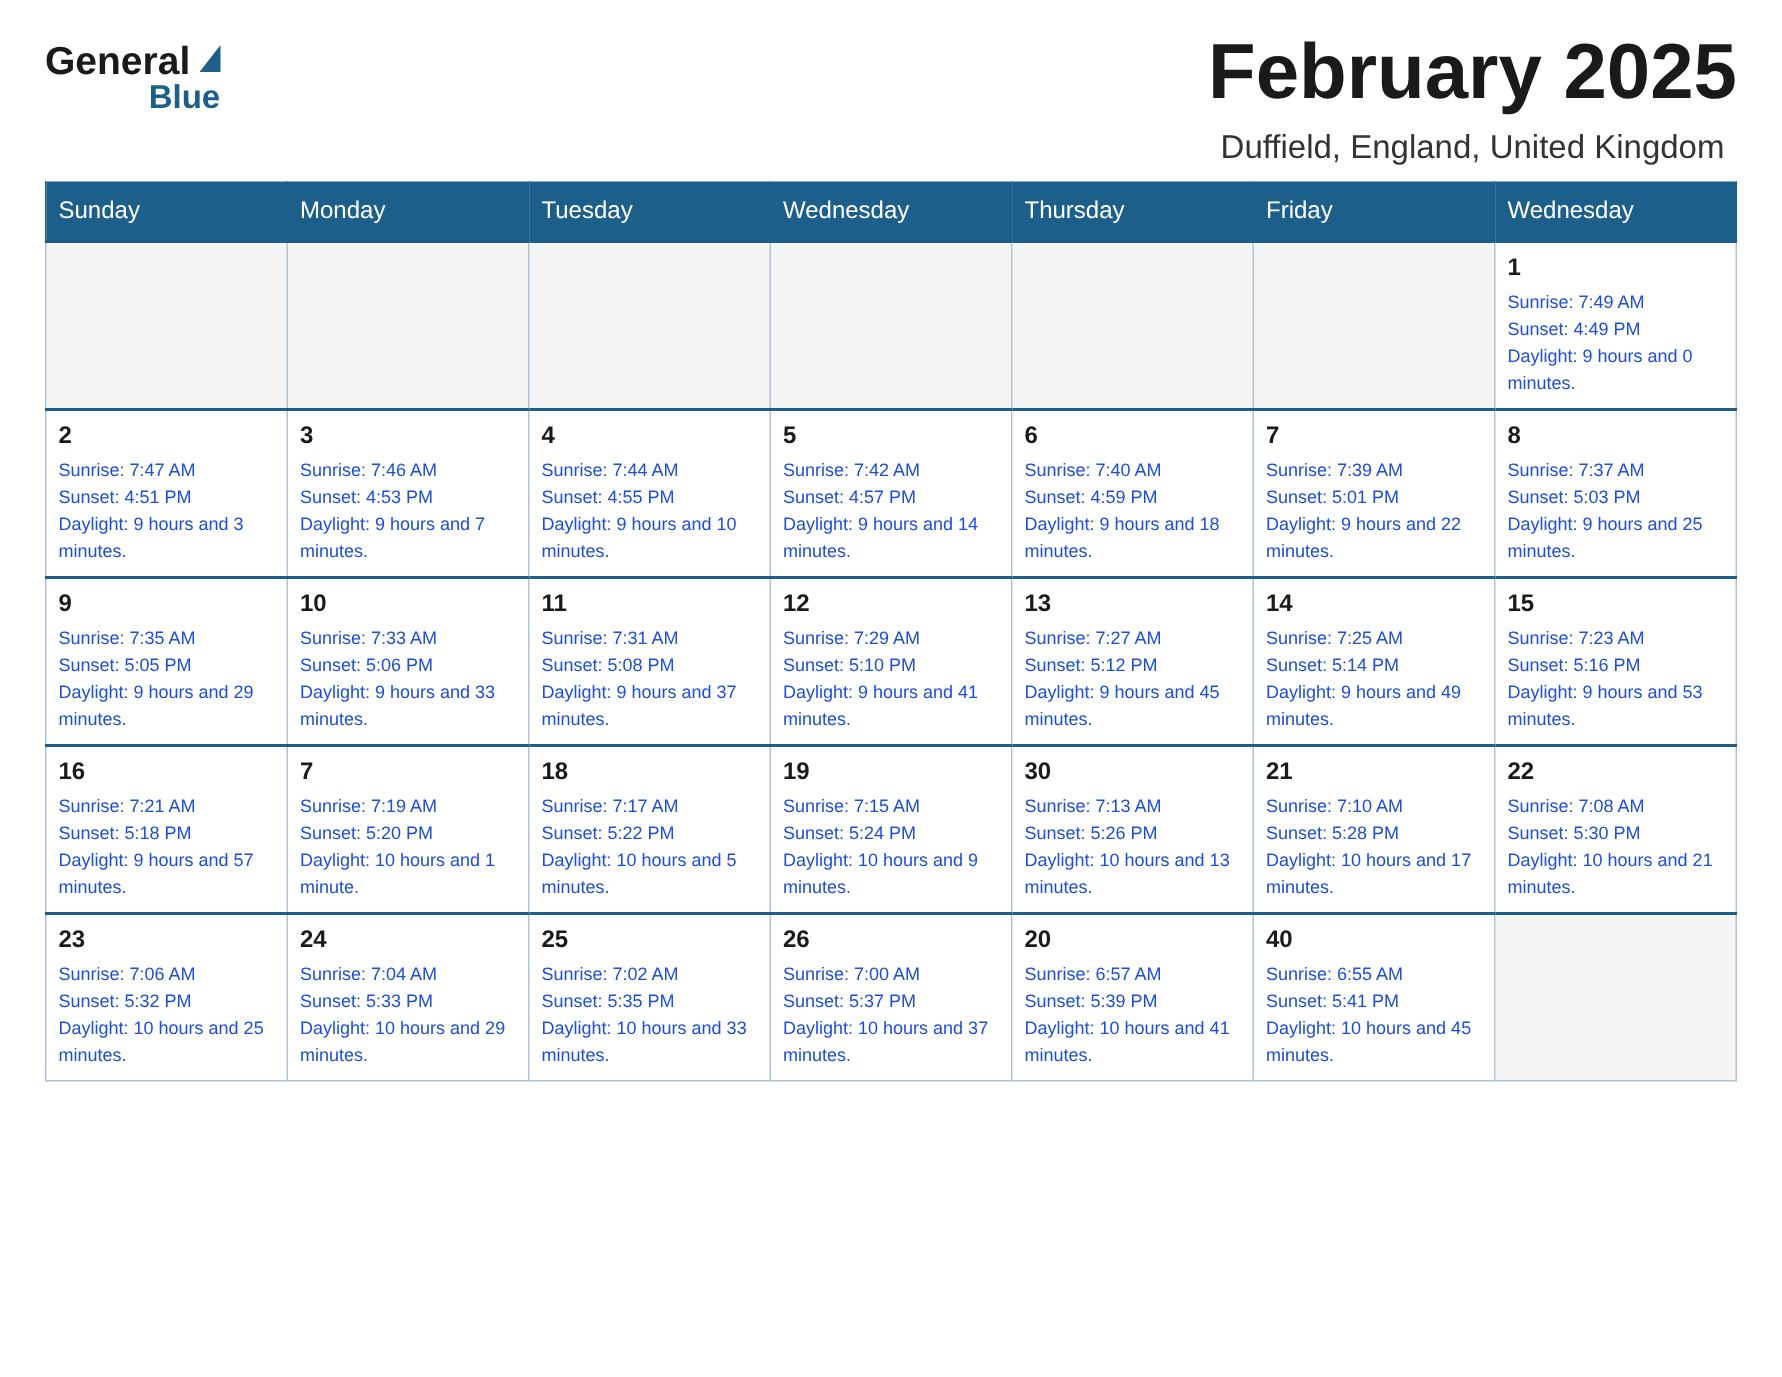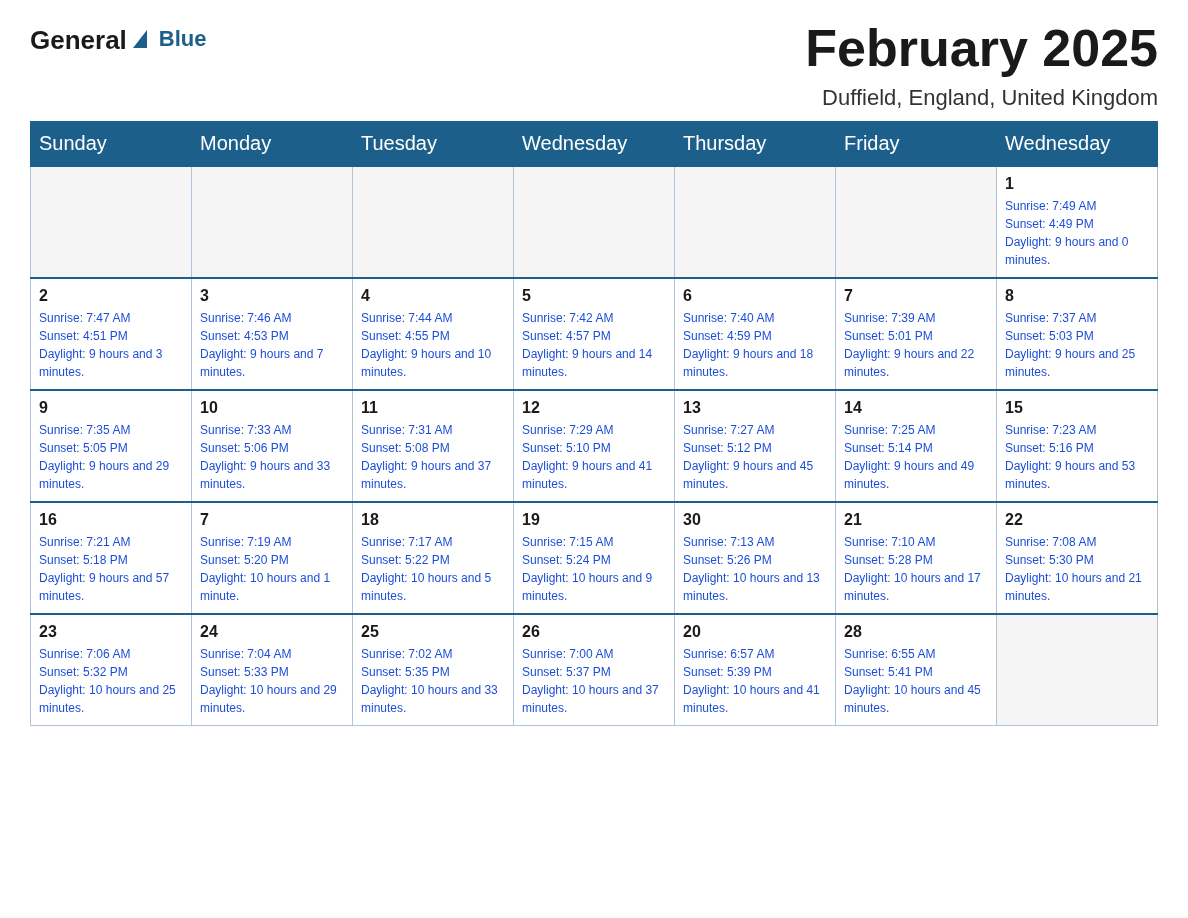--- a/index.html
+++ b/index.html
@@ -11,22 +11,22 @@
       min-height: 918px;
     }
     .header {
       display: flex;
       justify-content: space-between;
       align-items: flex-start;
       margin-bottom: 10px;
     }
     .logo {
       display: flex;
-      flex-direction: row;
-      align-items: center;
+      flex-direction: column;
+      align-items: flex-end;
       padding-top: 5px;
     }
     .logo-general {
       font-size: 26px;
       font-weight: bold;
       color: #1a1a1a;
       display: flex;
       align-items: center;
       gap: 2px;
     }
@@ -41,42 +41,42 @@
       top: -2px;
     }
     .logo-blue {
       font-size: 22px;
       font-weight: bold;
       color: #1c5f8a;
       margin-top: -4px;
       margin-left: 12px;
     }
     .title-block {
-      text-align: right;
+      text-align: center;
     }
     .month-title {
       font-size: 52px;
       font-weight: bold;
       color: #1a1a1a;
       line-height: 1.1;
     }
     .location {
       font-size: 22px;
       color: #333;
       margin-top: 8px;
     }
     table {
       width: 100%;
       border-collapse: collapse;
       table-layout: fixed;
     }
     th {
       background-color: #1c5f8a;
       color: #fff;
-      font-size: 20px;
+      font-size: 16px;
       font-weight: normal;
       padding: 10px 8px;
       text-align: left;
       border: 1px solid #1c5f8a;
     }
     td {
       border: 1px solid #b0c4d8;
       vertical-align: top;
       padding: 8px 8px;
       height: 110px;
@@ -250,19 +250,19 @@
         </td>
         <td>
           <div class="day-num">26</div>
           <div class="day-info">Sunrise: 7:00 AM<br>Sunset: 5:37 PM<br>Daylight: 10 hours and 37 minutes.</div>
         </td>
         <td>
           <div class="day-num">20</div>
           <div class="day-info">Sunrise: 6:57 AM<br>Sunset: 5:39 PM<br>Daylight: 10 hours and 41 minutes.</div>
         </td>
         <td>
-          <div class="day-num">28</div>
+          <div class="day-num">40</div>
           <div class="day-info">Sunrise: 6:55 AM<br>Sunset: 5:41 PM<br>Daylight: 10 hours and 45 minutes.</div>
         </td>
         <td class="empty-cell"></td>
       </tr>
     </tbody>
 </table>
 
 </body></html>

